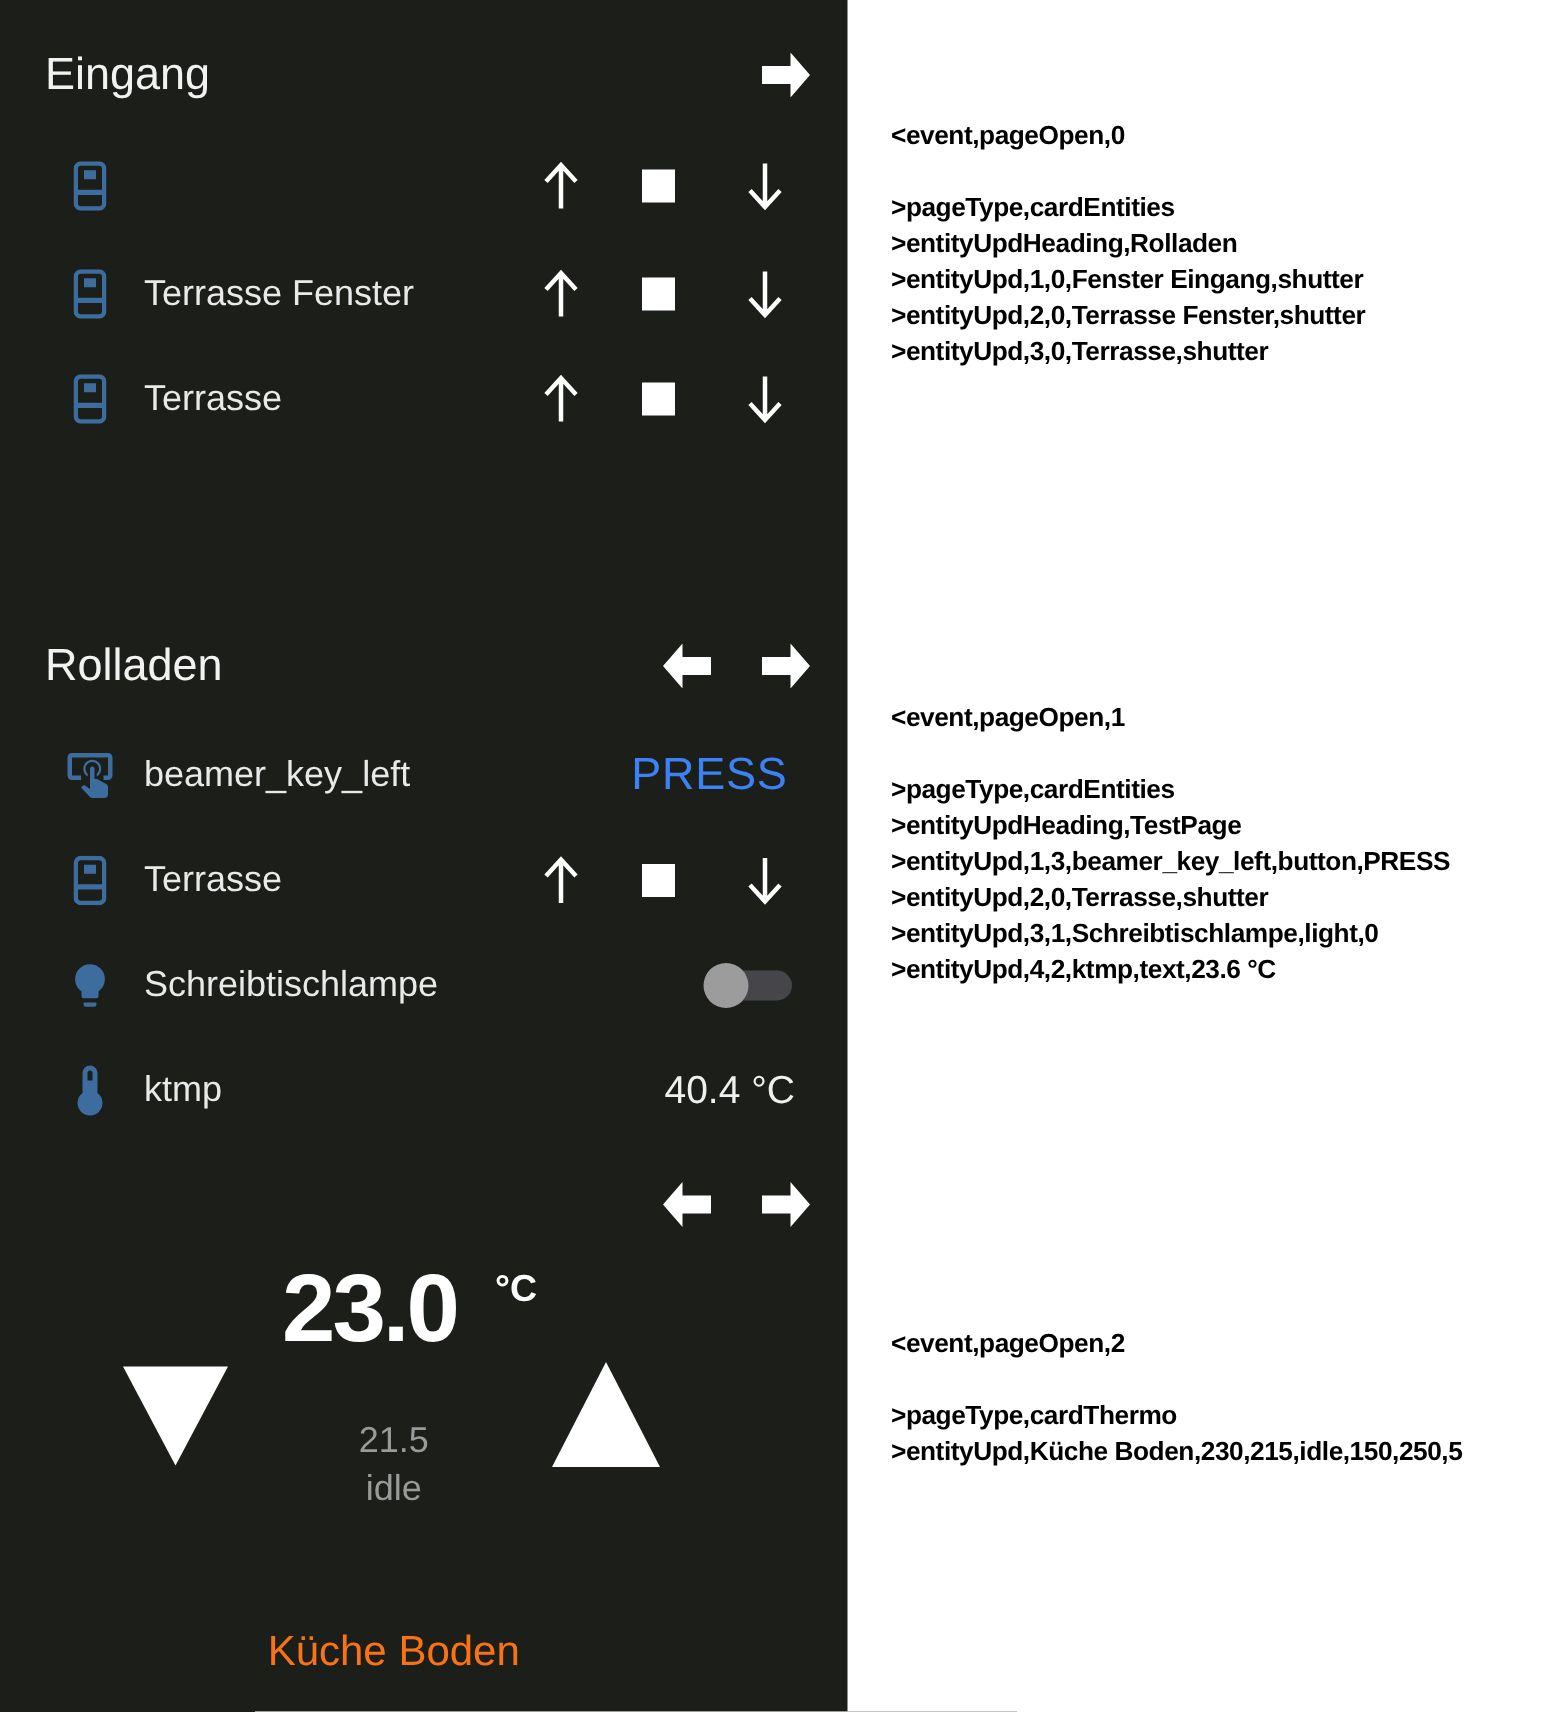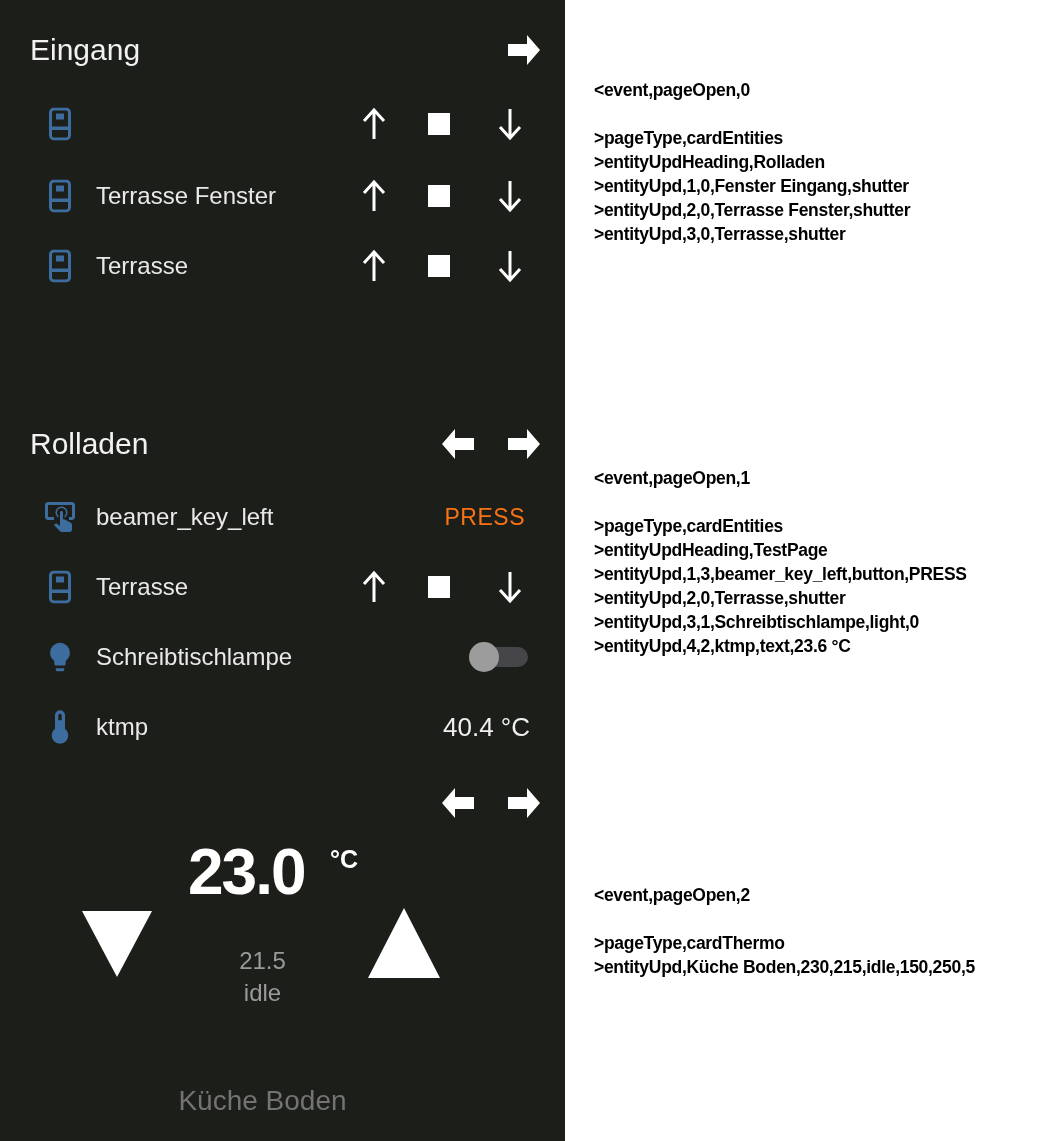--- a/index.html
+++ b/index.html
@@ -8,32 +8,32 @@
   .heading{position:absolute;left:30px;color:#f2f2f2;font-size:30px;white-space:nowrap}
   .pager{position:absolute;width:130px;height:30px}
   .pager .pa-left{position:absolute;left:0;top:0}
   .pager .pa-right{position:absolute;left:66px;top:0}
   .row{position:absolute;left:0;width:565px;height:50px}
   .row .entity-icon{position:absolute;left:40px;width:40px;top:50%;transform:translateY(-50%);display:flex;justify-content:center;align-items:center}
   .row .row-label{position:absolute;left:96px;top:50%;transform:translateY(-50%);color:#e9e9e9;font-size:24px;white-space:nowrap}
   .ctrl-up{position:absolute;left:361px;top:7px;cursor:pointer}
   .ctrl-stop{position:absolute;left:428px;top:14px;width:22px;height:22px;background:#ffffff;cursor:pointer}
   .ctrl-down{position:absolute;left:497px;top:7px;cursor:pointer}
-  .press{position:absolute;right:40px;top:50%;transform:translateY(-50%);color:#f97316;font-size:23px;letter-spacing:.5px}
+  .press{position:absolute;right:40px;top:50%;transform:translateY(-50%);color:#3b82f6;font-size:30px;letter-spacing:.5px}
   .value{position:absolute;right:35px;top:50%;transform:translateY(-50%);color:#f0f0f0;font-size:26px;white-space:nowrap}
   .toggle{position:absolute;right:37px;top:10px;width:58px;height:30px;cursor:pointer}
   .toggle .track{position:absolute;left:0;top:5px;width:58px;height:20px;border-radius:10px;background:#46464a}
   .toggle .knob{position:absolute;left:-1px;top:0;width:30px;height:30px;border-radius:50%;background:#9c9c9c}
   .big-temp{position:absolute;left:188px;top:840px;color:#ffffff;font-size:64px;font-weight:bold;letter-spacing:-2px;line-height:1}
   .temp-unit{position:absolute;left:330px;top:845px;color:#ffffff;font-size:25px;font-weight:bold}
   .tri-down{position:absolute;left:82px;top:911px;width:0;height:0;border-left:35px solid transparent;border-right:35px solid transparent;border-top:66px solid #ffffff;cursor:pointer}
   .tri-up{position:absolute;left:368px;top:908px;width:0;height:0;border-left:36px solid transparent;border-right:36px solid transparent;border-bottom:70px solid #ffffff;cursor:pointer}
   .target-temp{position:absolute;left:190px;top:947px;width:145px;text-align:center;color:#9a9a9a;font-size:24px}
   .hvac-state{position:absolute;left:190px;top:979px;width:145px;text-align:center;color:#9a9a9a;font-size:24px}
-  .thermo-title{position:absolute;left:0;top:1085px;width:525px;text-align:center;color:#737373;font-size:28px}
+  .thermo-title{position:absolute;left:0;top:1085px;width:525px;text-align:center;color:#f97316;font-size:28px}
   .serial{position:absolute;left:594px;width:425px;color:#000000;font-size:17.5px;font-weight:bold;line-height:24px;letter-spacing:-0.3px;white-space:pre-line}
 </style>
 </head>
 <body>
 
 <div class="panel">
 
   <div class="heading" style="top:33px">Eingang</div>
   <div class="pager" style="left:442px;top:35px">
     <span class="pa-left"><svg width="32" height="30" viewBox="0 0 32 30"></svg><span></span><path d="M13 0 L13 9 L32 9 L32 21 L13 21 L13 30 L0 15 Z" fill="#ffffff"></path></span>

